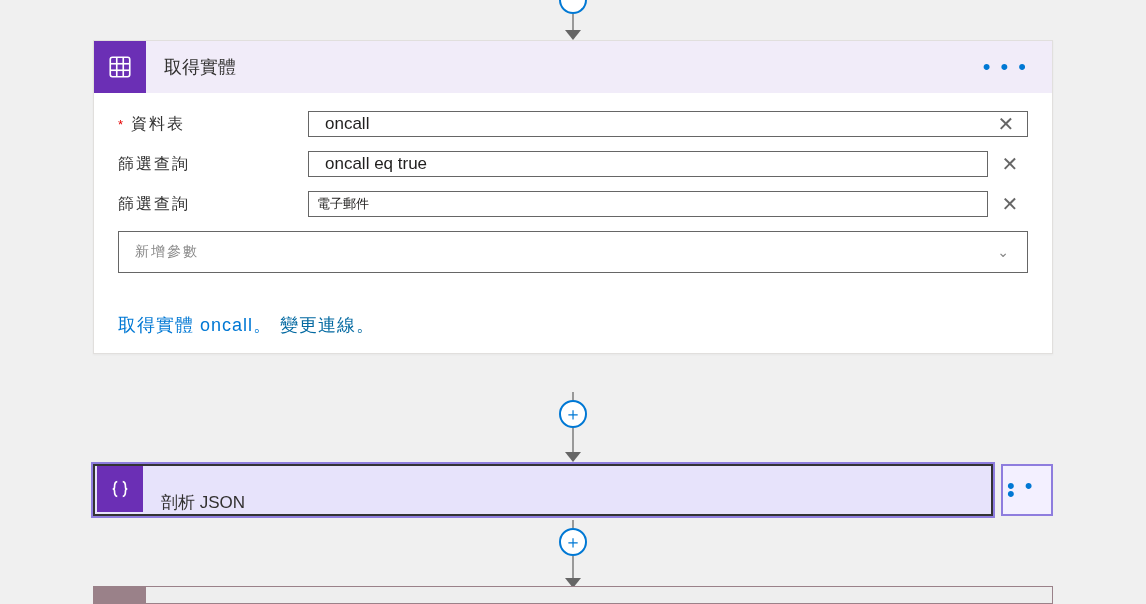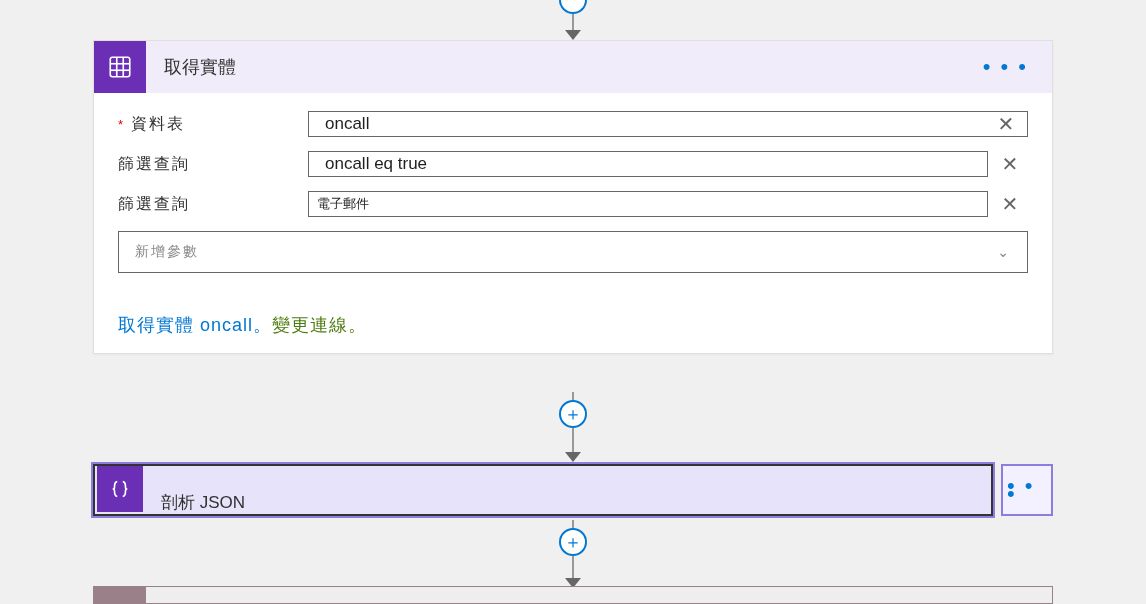--- a/index.html
+++ b/index.html
@@ -157,21 +157,21 @@
     }
     .chevron {
       color: #888;
     }
     .conn-line {
       padding: 14px 24px 16px 24px;
       font-size: 18px;
       color: #0078d4;
       letter-spacing: 1px;
     }
-    .conn-line .link { text-decoration: none; color: #4d7c0f; cursor: pointer; }
+    .conn-line .link { text-decoration: none; color: #0369a1; cursor: pointer; margin-left: 8px; }
 
     
     .card2-wrap {
       position: absolute;
       top: 464px;
       left: 93px;
       width: 960px;
       display: flex;
       align-items: stretch;
     }

